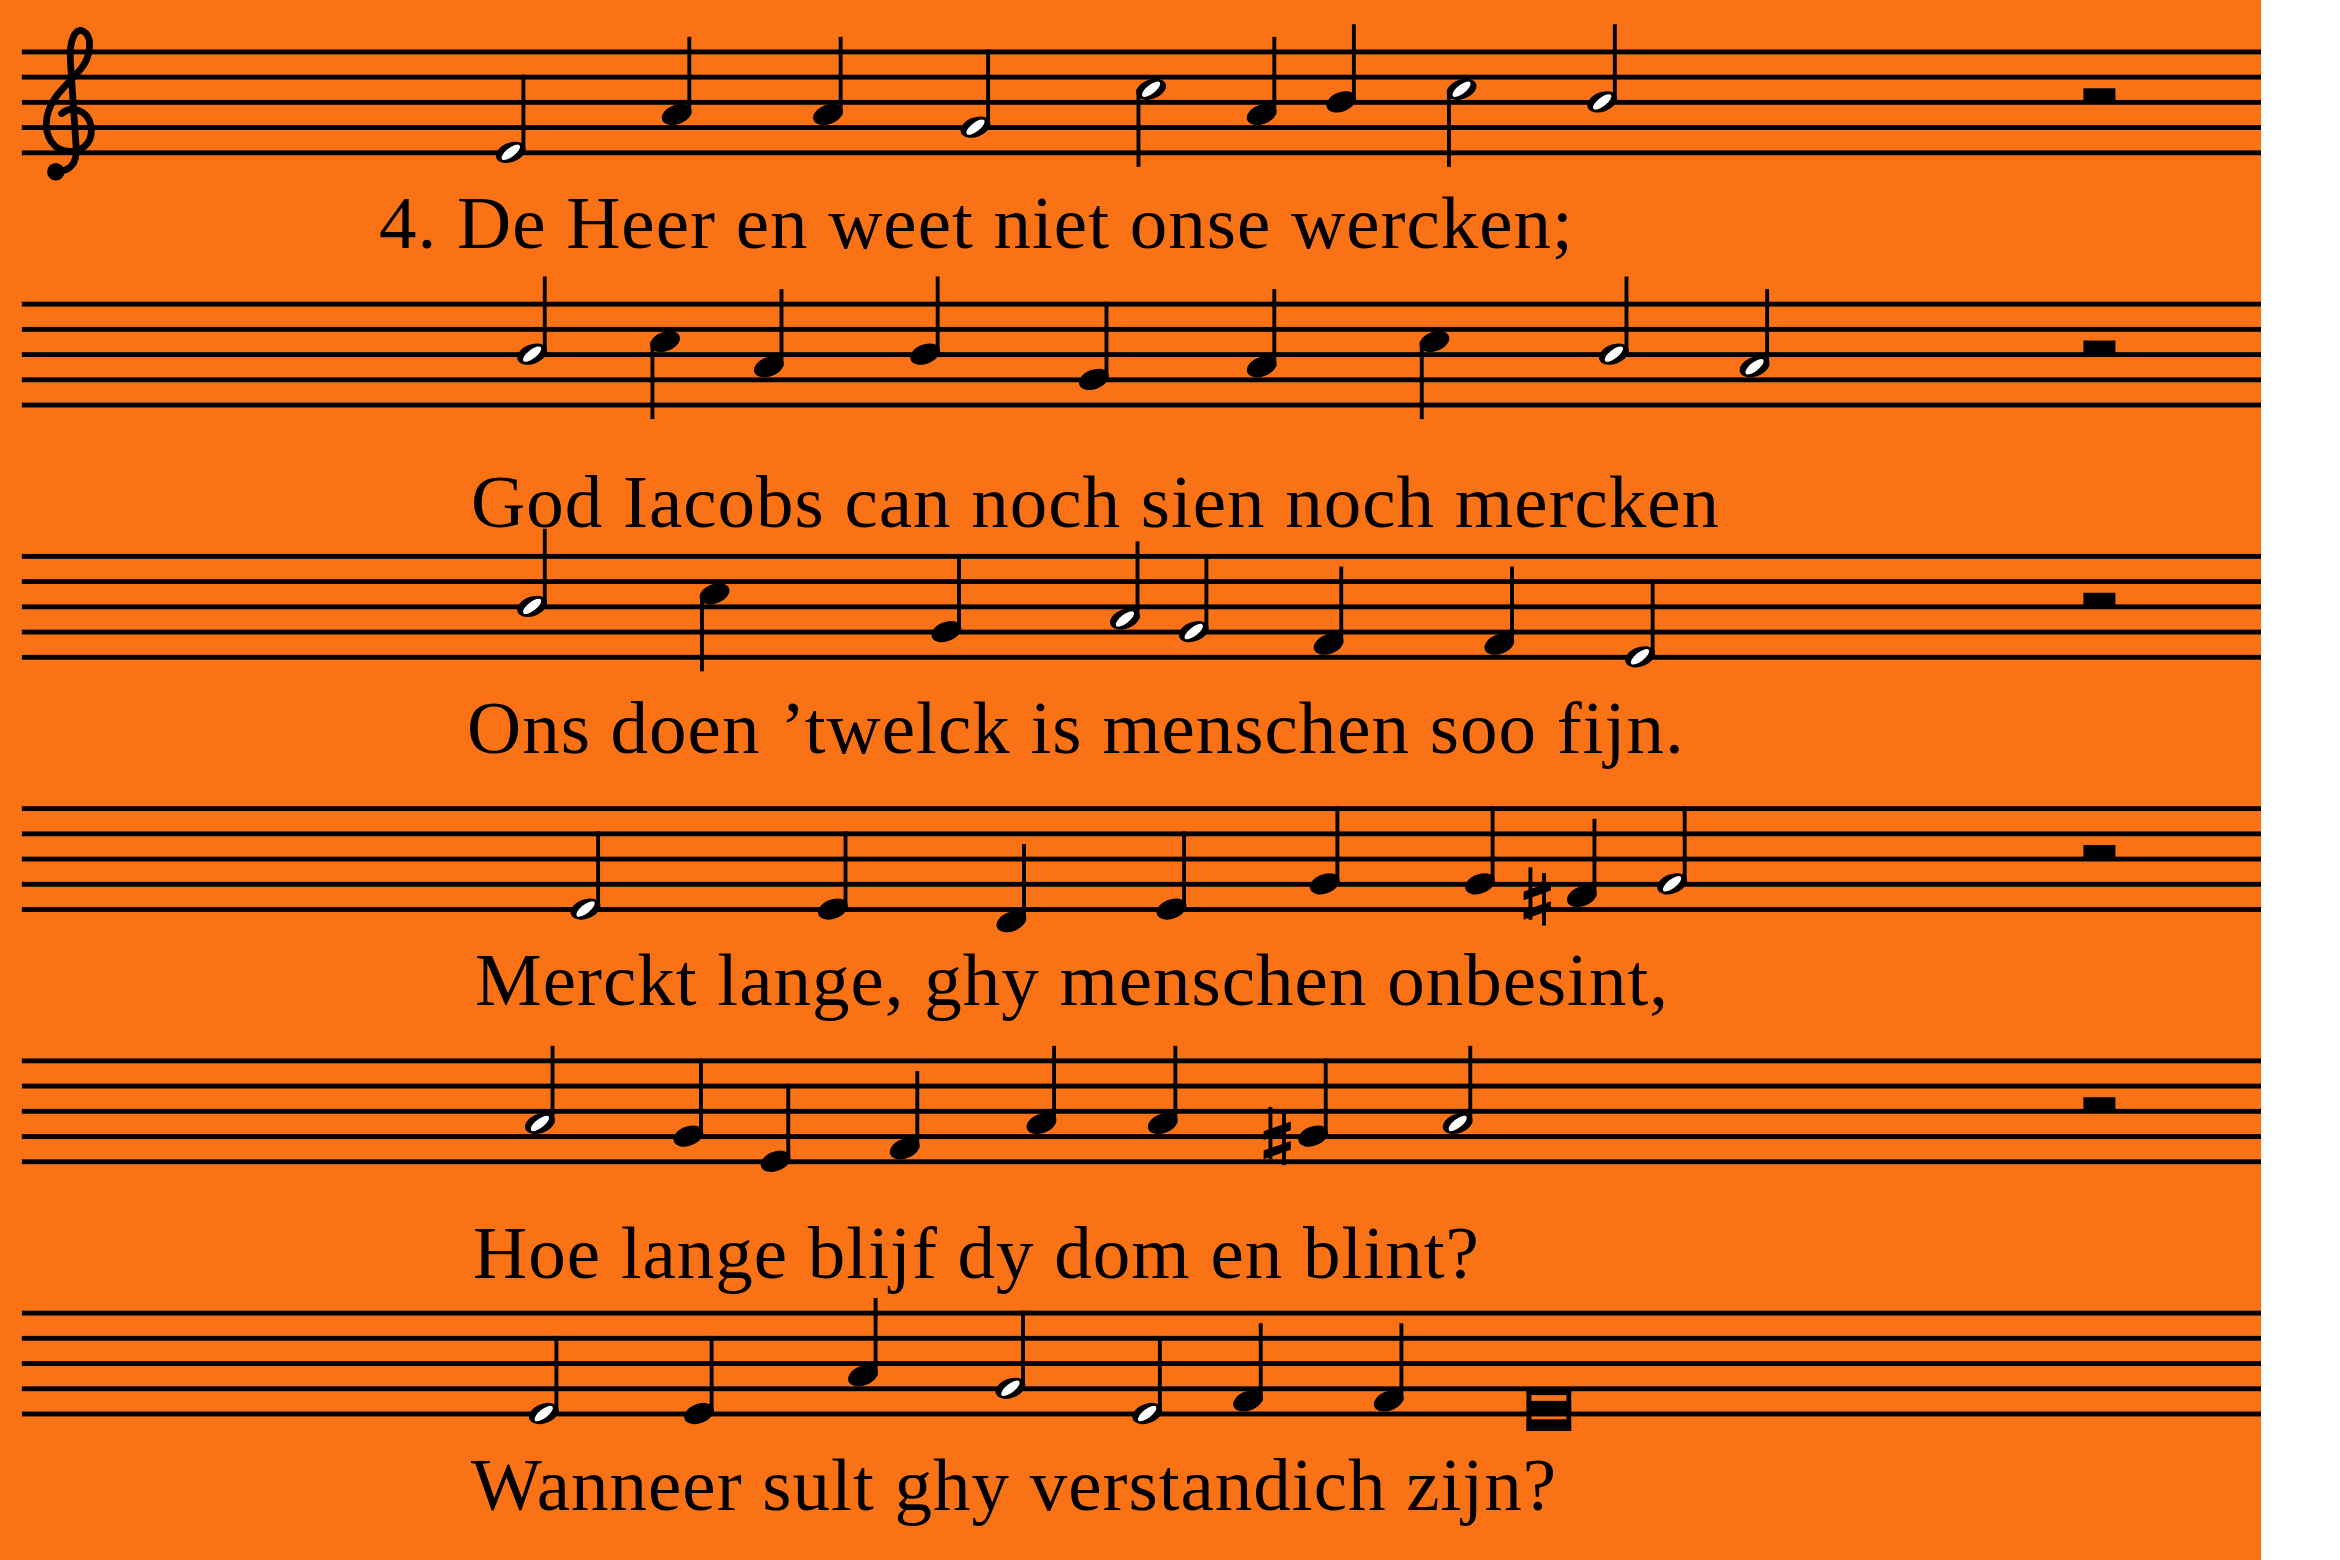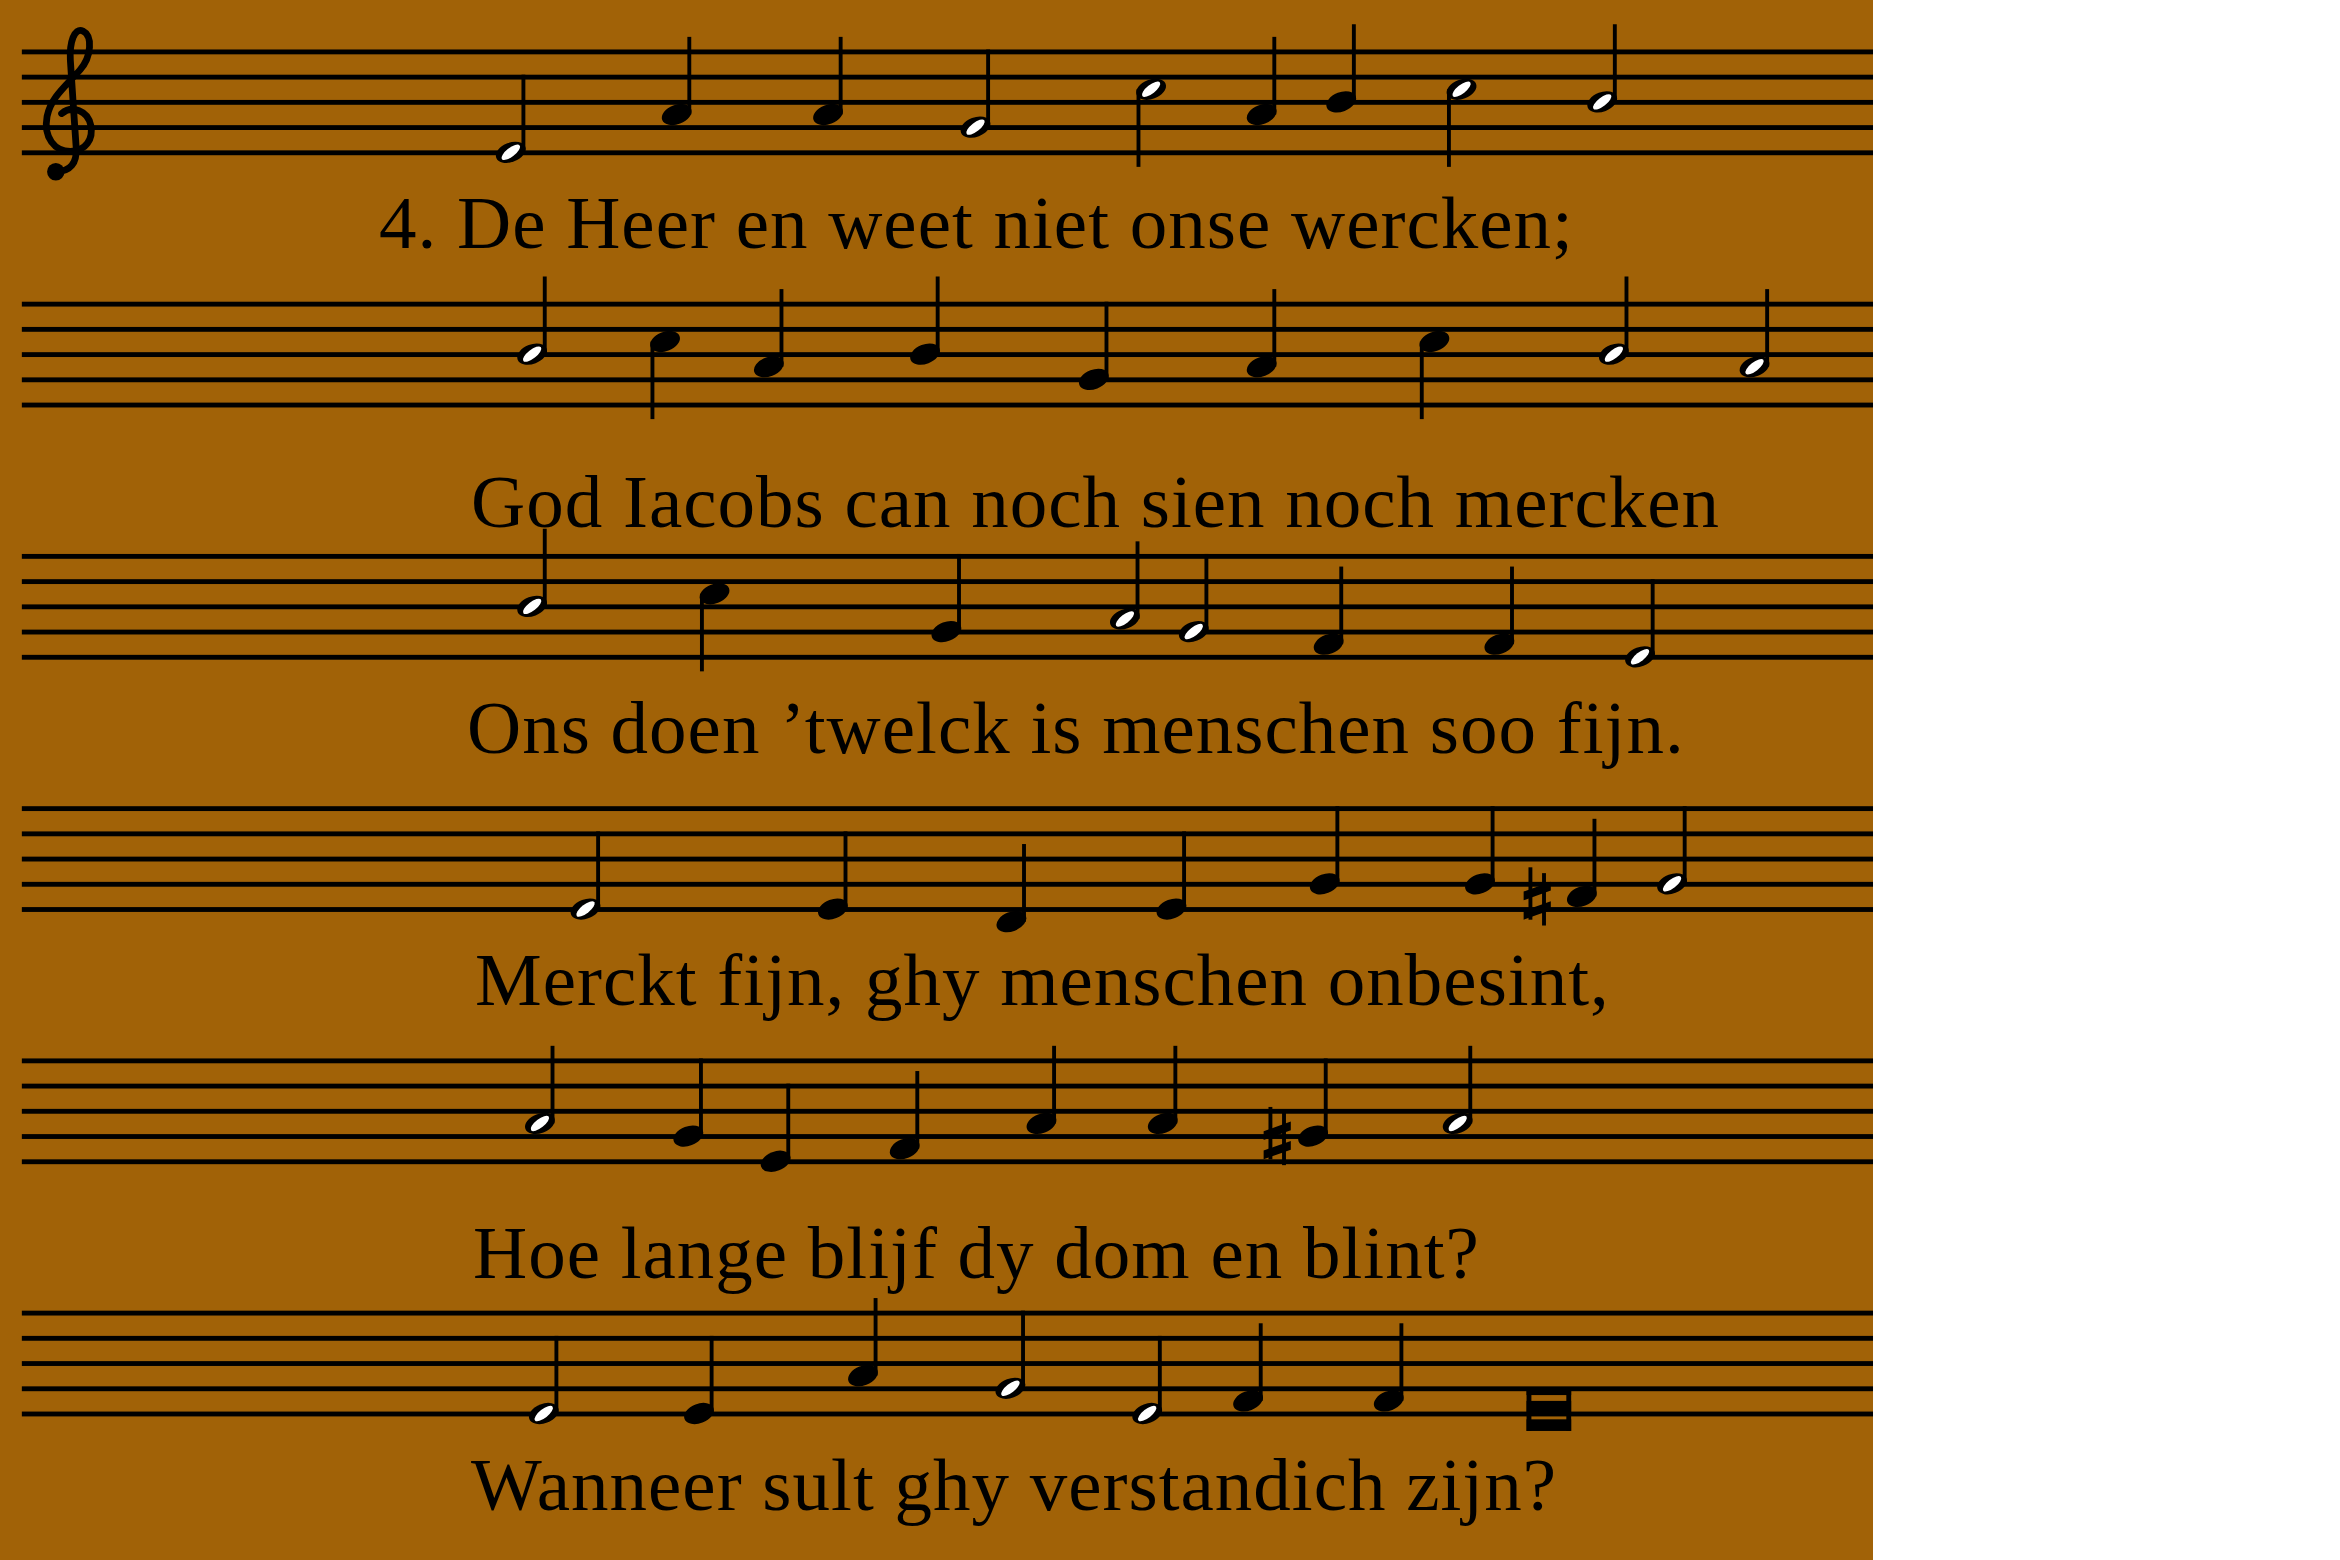--- a/index.html
+++ b/index.html
@@ -1,16 +1,16 @@
 <!DOCTYPE html>
 <html><head>
 <meta charset="utf-8">
 <style>
   html,body{margin:0;padding:0;background:#fff;}
-  .page{position:relative;width:1873px;height:1560px;background:#a16207;overflow:hidden;}
+  .page{position:relative;width:2261px;height:1560px;background:#f97316;overflow:hidden;}
   svg{position:absolute;left:0;top:0;}
   .lyric{
     position:absolute;
     font-family:"Liberation Serif", serif;
     font-size:75px;
     line-height:1;
     letter-spacing:1px;
     color:#000;
     white-space:nowrap;
   }
@@ -291,18 +291,18 @@
         <rect x="1573" y="1444" width="46" height="12" fill="#000000"></rect>
         <rect x="1573" y="1463" width="46" height="12" fill="#000000"></rect>
       </g>
       <rect x="2380" y="1351" width="5" height="109" fill="#000000"></rect>
       <rect x="2392" y="1351" width="12" height="109" fill="#000000"></rect>
     </svg>
   <div>
     <div class="lyric" style="left: 379px; top: 185px;">4. De Heer en weet niet onse wercken;</div>
     <div class="lyric" style="left: 471px; top: 464px;">God Iacobs can noch sien noch mercken</div>
     <div class="lyric" style="left: 467px; top: 690px;">Ons doen ’twelck is menschen soo fijn.</div>
-    <div class="lyric" style="left: 475px; top: 942px;">Merckt fijn, ghy menschen onbesint,</div>
+    <div class="lyric" style="left: 475px; top: 942px;">Merckt lange, ghy menschen onbesint,</div>
     <div class="lyric" style="left: 473px; top: 1195px; margin-top: 20px;">Hoe lange blijf dy dom en blint?</div>
     <div class="lyric" style="left: 471px; top: 1447px; text-align: center;">Wanneer sult ghy verstandich zijn?</div>
   </div>
 </div>
 
 
 </body></html>

